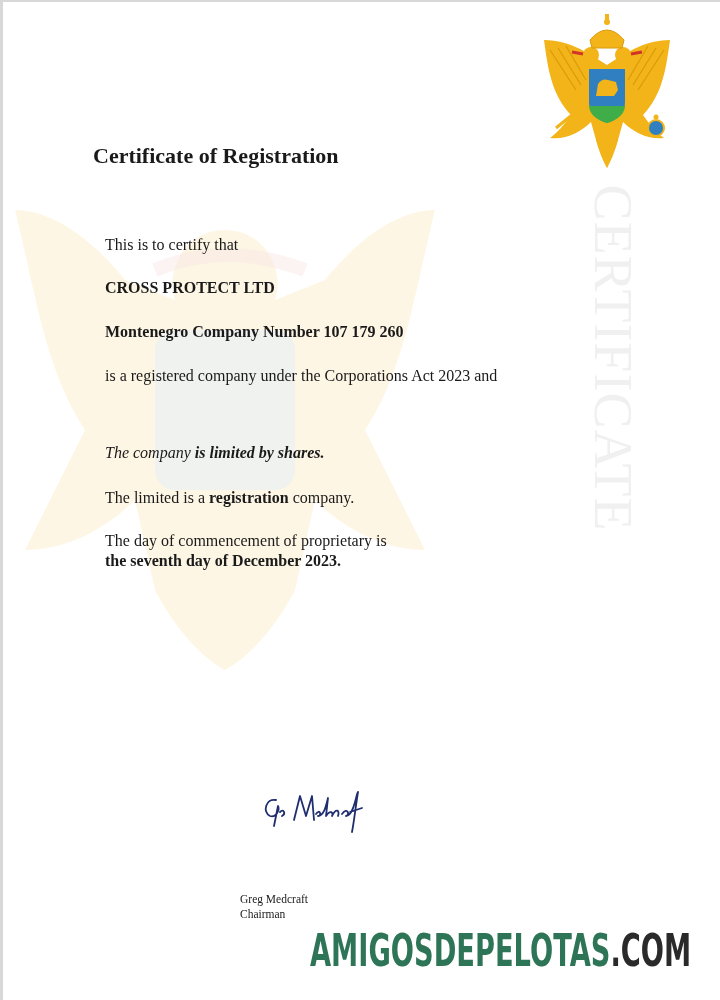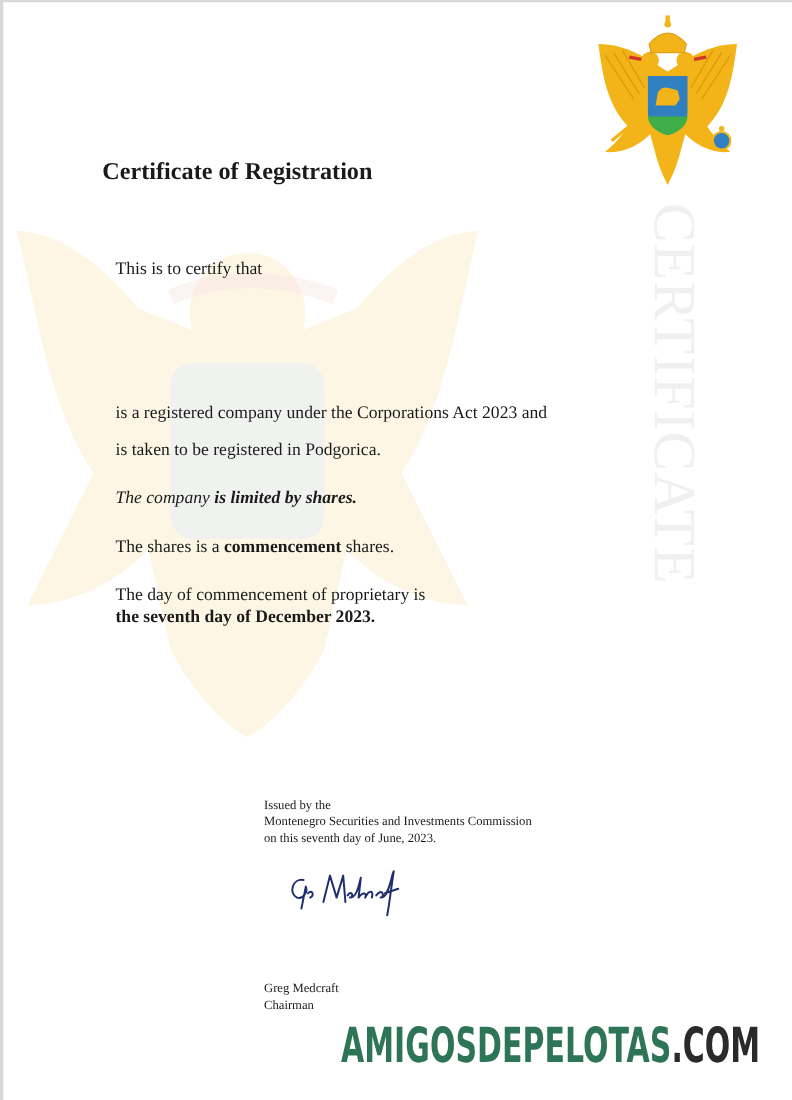--- a/index.html
+++ b/index.html
@@ -78,39 +78,35 @@
     <circle cx="120" cy="107" r="2.5" fill="#f2b418"></circle>
 
     <path d="M60 130 L71 158 L82 130 Z" fill="#f2b418"></path>
   </svg>
 
   <h1 class="title">
     <span>Certificate of Registration</span><br>
   </h1>
 
   <p class="p" style="top:223px;">This is to certify that</p>
+  <p class="p b" style="top:266px;">CROSS PROTECT LTD</p>
+  <p class="p b" style="top:310px;">Montenegro Company Number 107 179 260</p>
   <p class="p" style="top:354px;">is a registered company under the Corporations Act 2023 and</p>
-  <p class="p" style="top:388px;">is taken to be registered in Podgorica.</p>
 
   <p class="p" style="top:431px;font-style:italic;">
     <span>The company </span><span class="b">is limited by shares.</span>
   </p>
 
   <p class="p" style="top:476px;">
-    <span>The shares is a </span><span class="b">commencement</span><span> shares.</span>
+    <span>The limited is a </span><span class="b">registration</span><span> company.</span>
   </p>
 
   <p class="p" style="top:519px;">The day of commencement of proprietary is</p>
   <p class="p b" style="top:539px;">the seventh day of December 2023.</p>
 
-  <div class="issued">
-    <div>Issued by the</div>
-    <div>Montenegro Securities and Investments Commission</div>
-    <div>on this seventh day of June, 2023.</div>
-  </div>
 
   <svg class="signature" viewBox="0 0 120 50">
     <g fill="none" stroke="#1f2e6e" stroke-width="1.8" stroke-linecap="round" stroke-linejoin="round">
       <path d="M18 14 C8 12 4 26 12 30 C18 32 22 24 20 20 L16 40"></path>
       <path d="M22 26 C26 22 28 28 24 30"></path>
       <path d="M36 34 L42 10 L48 30 L54 10 L56 34"></path>
       <path d="M58 28 C62 22 64 30 60 30 C66 30 68 20 70 12 L68 30 C72 24 76 26 74 30 C78 22 82 24 80 30"></path>
       <path d="M84 28 C90 20 92 30 88 30 C96 30 98 8 100 6 C98 18 96 36 94 46 M92 26 L104 22"></path>
     </g>
   </svg>

